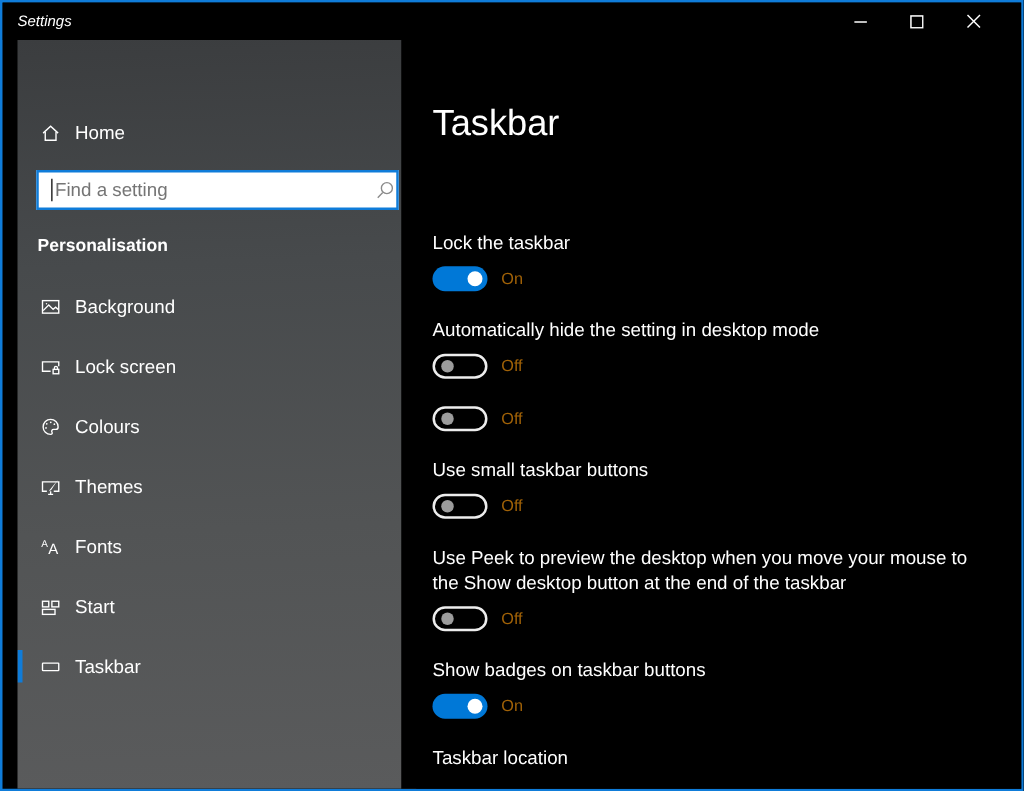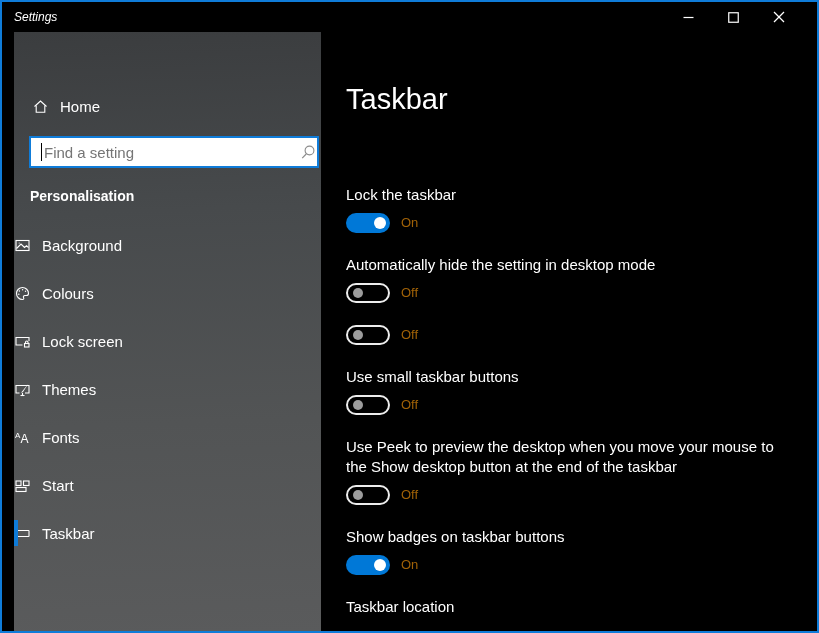--- a/index.html
+++ b/index.html
@@ -37,21 +37,21 @@
   .searchbox input::placeholder { color:#757575; opacity:1; }
   .text-caret { position:absolute; left:10px; top:5px; width:1px; height:18px; background:#000; }
   .search-icon-wrap { width:30px; height:100%; display:flex; align-items:center;
                       justify-content:flex-start; }
 
   .section-header { position:absolute; left:16px; top:156px; color:#fff;
                     font-size:14px; font-weight:bold; }
 
   .nav { position:absolute; left:0; top:189px; width:100%; }
   .nav-item { position:relative; height:48px; display:flex; align-items:center;
-              cursor:default; }
+              padding-left:18px; cursor:default; }
   .nav-item .nav-label { margin-left:11px; }
   .nav-item.selected::before { content:""; position:absolute; left:0; top:11px;
                                width:4px; height:26px; background:#0f7cd9; }
 
   
   .content { position:absolute; left:319px; top:30px; width:498px; height:601px;
              background:#000; overflow:hidden; }
   .page-title { position:absolute; left:25px; top:51px; color:#fff;
                 font-size:29px; font-weight:300; }
   .settings { position:absolute; left:25px; top:153px; width:460px; }
@@ -135,44 +135,44 @@
             <path d="M2.5 11.5 L7 7 L10.5 10.5 L12.5 8.8 L14.5 10.5"></path>
             <circle cx="5.2" cy="6" r="0.6" fill="#fff" stroke="none"></circle>
           </svg>
         </span>
         <span class="nav-label">Background</span>
       </div>
 
       <div class="nav-item">
         <span class="icon">
           <svg width="17" height="17" viewBox="0 0 17 17" fill="none" stroke="#fff" stroke-width="1.1">
+            <path d="M15 8 V4.5 H2 V12 H8.5"></path>
+            <rect x="10.5" y="10.5" width="4.5" height="3.5"></rect>
+            <path d="M11.5 10.5 V9.3 a1.25 1.25 0 0 1 2.5 0 V10.5"></path>
+          </svg>
+        </span>
+        <span class="nav-label">Lock screen</span>
+      </div>
+
+      <div class="nav-item">
+        <span class="icon">
+          <svg width="17" height="17" viewBox="0 0 17 17" fill="none" stroke="#fff" stroke-width="1.1">
             <path d="M8.5 2.5 a6 6 0 1 0 0 12 c1.2 0 1.6-0.9 1.1-1.7 c-0.6-1 0-2.3 1.3-2.3 h1.6 c1.2 0 2-0.9 2-2 a6 6 0 0 0 -6-6 Z"></path>
             <circle cx="5.4" cy="6" r="0.7" fill="#fff" stroke="none"></circle>
             <circle cx="8.6" cy="4.8" r="0.7" fill="#fff" stroke="none"></circle>
             <circle cx="11.5" cy="6.3" r="0.7" fill="#fff" stroke="none"></circle>
             <circle cx="4.8" cy="9.3" r="0.7" fill="#fff" stroke="none"></circle>
           </svg>
         </span>
         <span class="nav-label">Colours</span>
       </div>
 
       <div class="nav-item">
         <span class="icon">
           <svg width="17" height="17" viewBox="0 0 17 17" fill="none" stroke="#fff" stroke-width="1.1">
-            <path d="M15 8 V4.5 H2 V12 H8.5"></path>
-            <rect x="10.5" y="10.5" width="4.5" height="3.5"></rect>
-            <path d="M11.5 10.5 V9.3 a1.25 1.25 0 0 1 2.5 0 V10.5"></path>
-          </svg>
-        </span>
-        <span class="nav-label">Lock screen</span>
-      </div>
-
-      <div class="nav-item">
-        <span class="icon">
-          <svg width="17" height="17" viewBox="0 0 17 17" fill="none" stroke="#fff" stroke-width="1.1">
             <path d="M5.5 12 H2 V4.5 H15 V12 H11"></path>
             <line x1="8.5" y1="12" x2="8.5" y2="14.5"></line>
             <line x1="6.5" y1="14.5" x2="10.5" y2="14.5"></line>
             <path d="M14.5 2.5 L8 10.5 L7 11.8 L8.8 11.2 Z" fill="#fff" stroke="none"></path>
           </svg>
         </span>
         <span class="nav-label">Themes</span>
       </div>
 
       <div class="nav-item">

